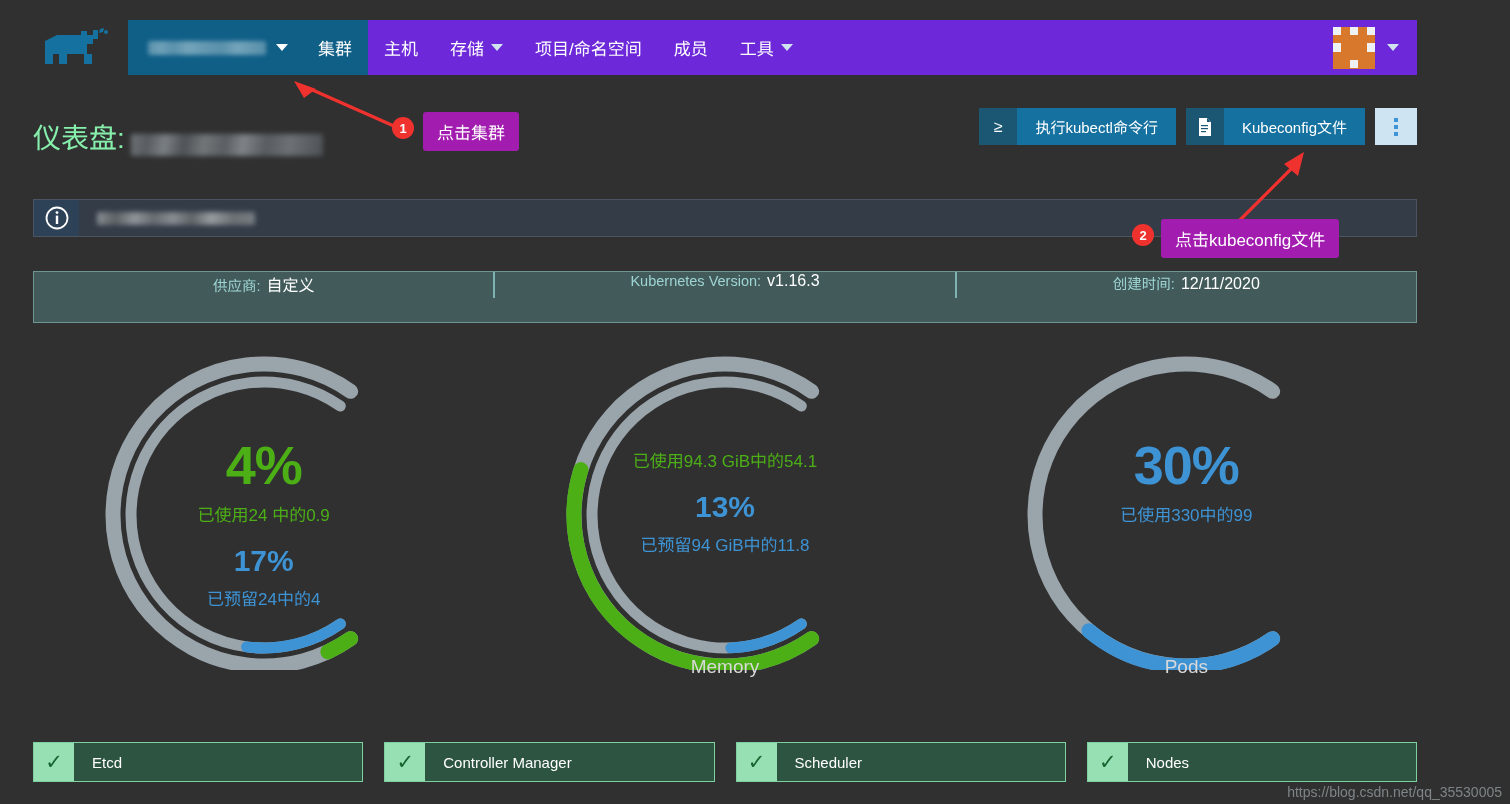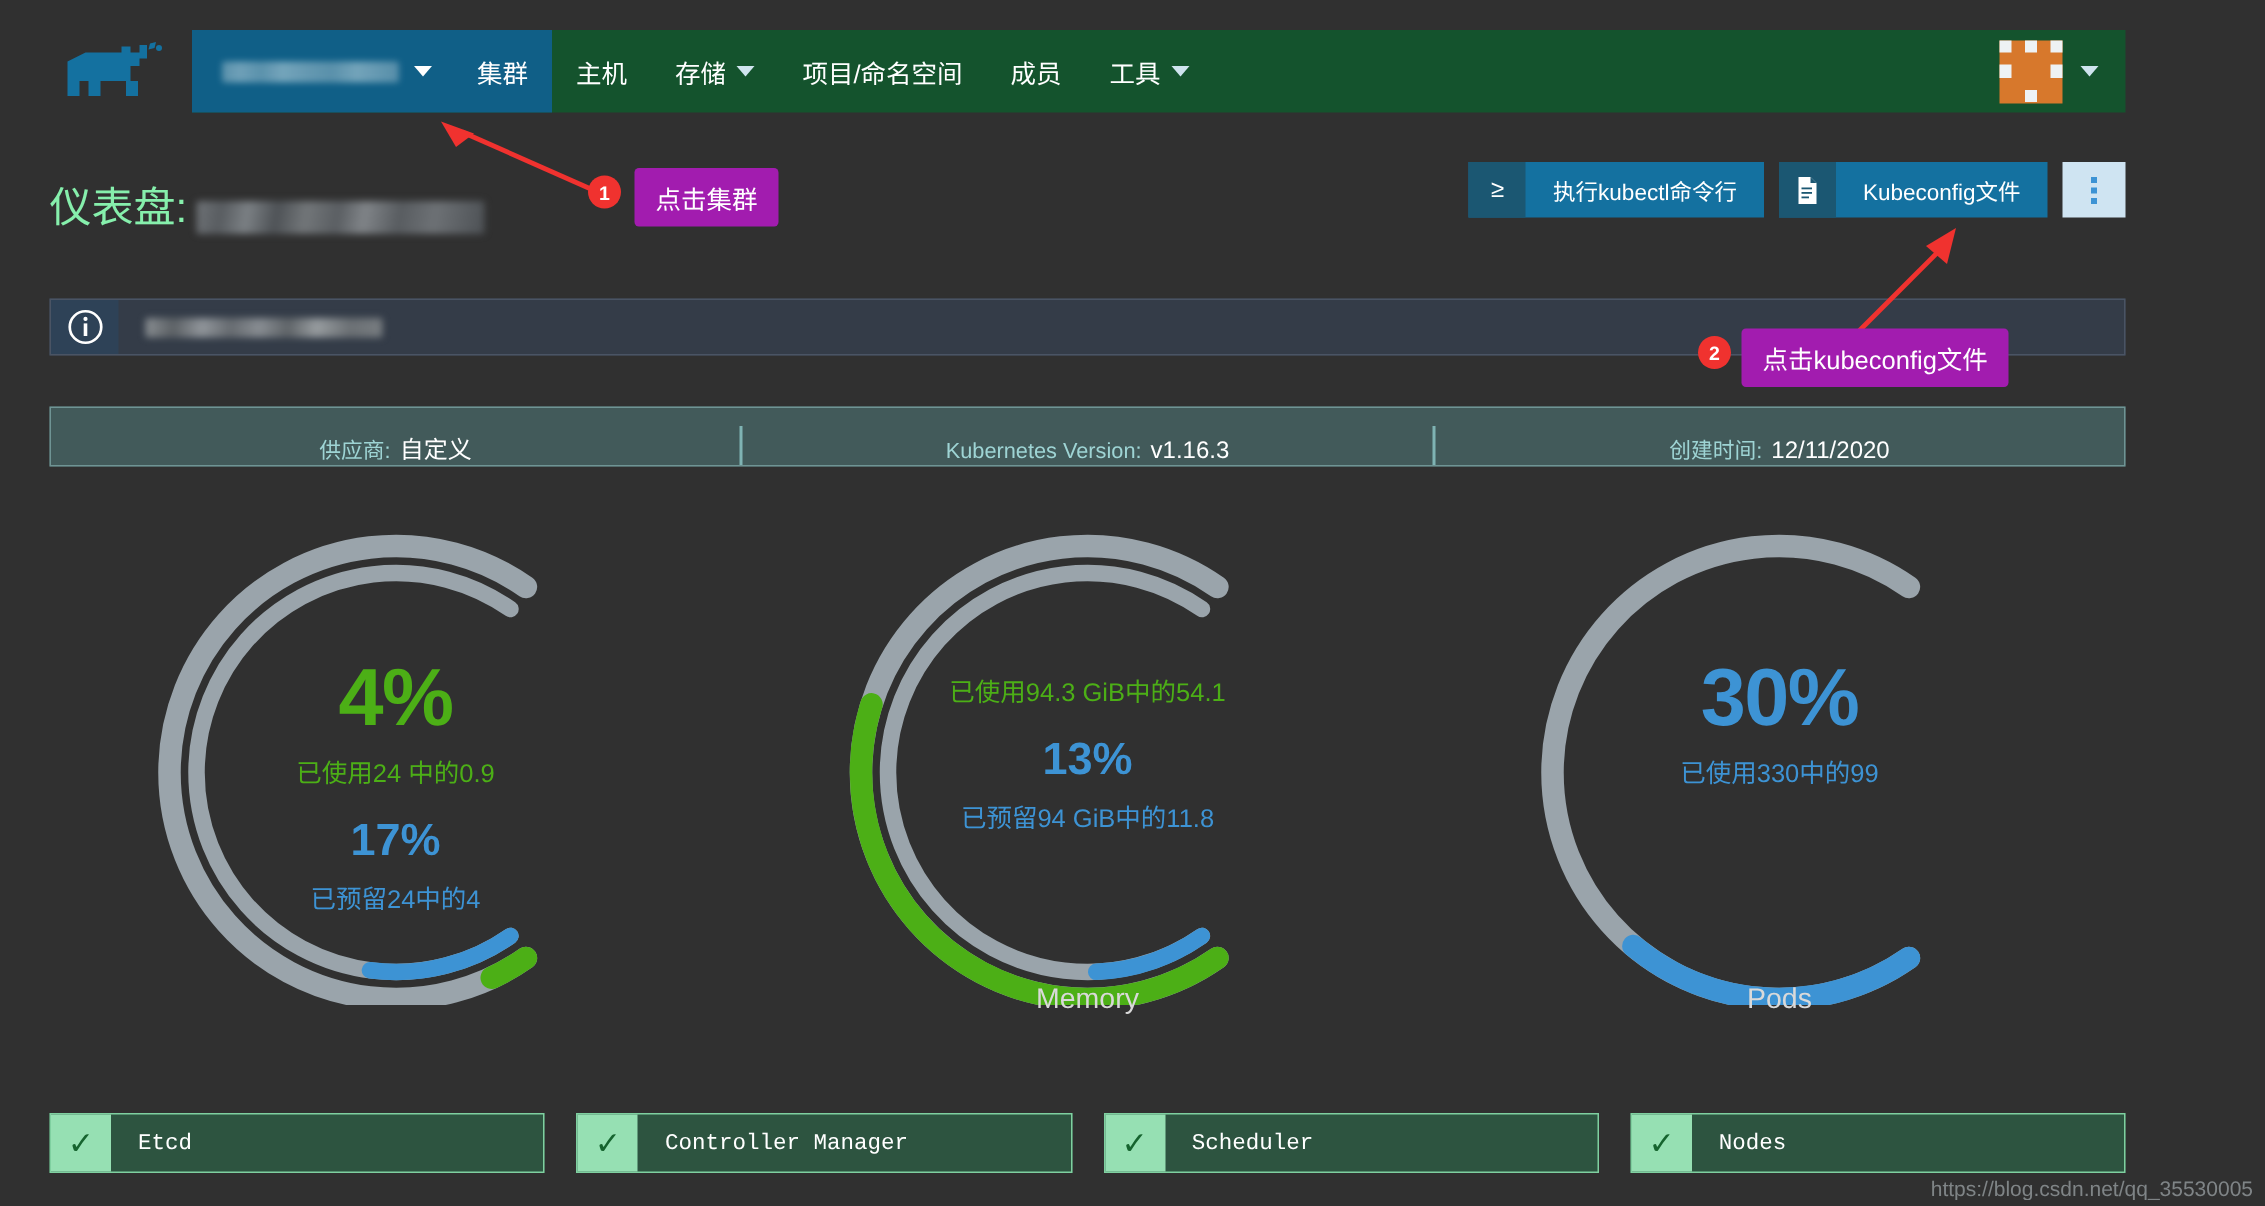--- a/index.html
+++ b/index.html
@@ -17,21 +17,21 @@
     position: absolute; left: 23px; top: 20px;
     width: 1394px; height: 55px;
     display: flex; align-items: stretch;
   }
   .logo-box {
     width: 105px; display: flex; align-items: center; justify-content: center;
     background: #303030;
   }
   .nav-main {
     flex: 1; display: flex; align-items: stretch;
-    background: #14532d;
+    background: #6d28d9;
   }
   .cluster-select {
     background: #105f87;
     display: flex; align-items: center; gap: 10px;
     padding: 0 14px 0 20px;
     min-width: 160px;
   }
   .cluster-name-blur {
     width: 118px; height: 14px; border-radius: 2px;
     background: linear-gradient(90deg,#5d93ad 0%,#74a4bb 10%,#5f94ae 22%,#7aa9be 34%,
@@ -111,23 +111,23 @@
   .banner-body { flex: 1; display: flex; align-items: center; padding-left: 18px; }
   .banner-blur {
     width: 158px; height: 13px; border-radius: 2px;
     background: linear-gradient(95deg,#8a8f93 0%,#5c6165 12%,#90959a 24%,#666b70 36%,
        #888d92 48%,#5f6468 60%,#979c9f 72%,#6b7074 86%,#787d81 100%);
     filter: blur(2.4px);
   }
 
   
   .meta {
-    position: absolute; left: 33px; top: 271px; width: 1384px; height: 40px;
+    position: absolute; left: 33px; top: 271px; width: 1384px; height: 52px;
     background: #425a5a; border: 1px solid #6f9494;
-    display: flex; align-items: flex-end;
+    display: flex; align-items: flex-start;
   }
   .meta-cell { flex: 1; display: flex; align-items: baseline; justify-content: center; gap: 6px; }
   .meta-k { color: #9ed4d4; font-size: 14.5px; }
   .meta-v { color: #ffffff; font-size: 16px; }
   .meta-div { width: 2px; height: 26px; background: #7fb3b3; }
 
   
   .gauges {
     position: absolute; left: 33px; top: 330px; width: 1384px; height: 370px;
     display: flex;
@@ -155,21 +155,21 @@
     display: flex; gap: 21px;
   }
   .status-card {
     flex: 1; display: flex; align-items: stretch;
     background: #2d5440; border: 1px solid #7fd0a0;
   }
   .status-check {
     width: 40px; background: #96e0b3; display: flex; align-items: center; justify-content: center;
     color: #16642f; font-size: 21px; font-weight: bold;
   }
-  .status-name { display: flex; align-items: center; padding-left: 18px; color: #ffffff; font-size: 15px; font-family: Liberation Mono, monospace; }
+  .status-name { display: flex; align-items: center; padding-left: 18px; color: #ffffff; font-size: 15px; }
 
   
   .anno-arrow { position: absolute; pointer-events: none; }
   .badge {
     position: absolute; width: 22px; height: 22px; border-radius: 50%;
     background: #f0322f; color: #fff; font-size: 13px;
     display: flex; align-items: center; justify-content: center; font-weight: bold;
   }
   .tip {
     position: absolute; background: #a21caf; color: #ffffff;

